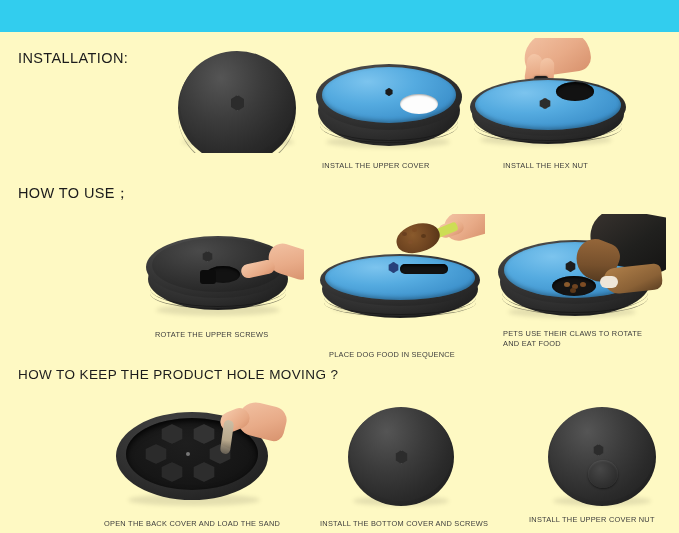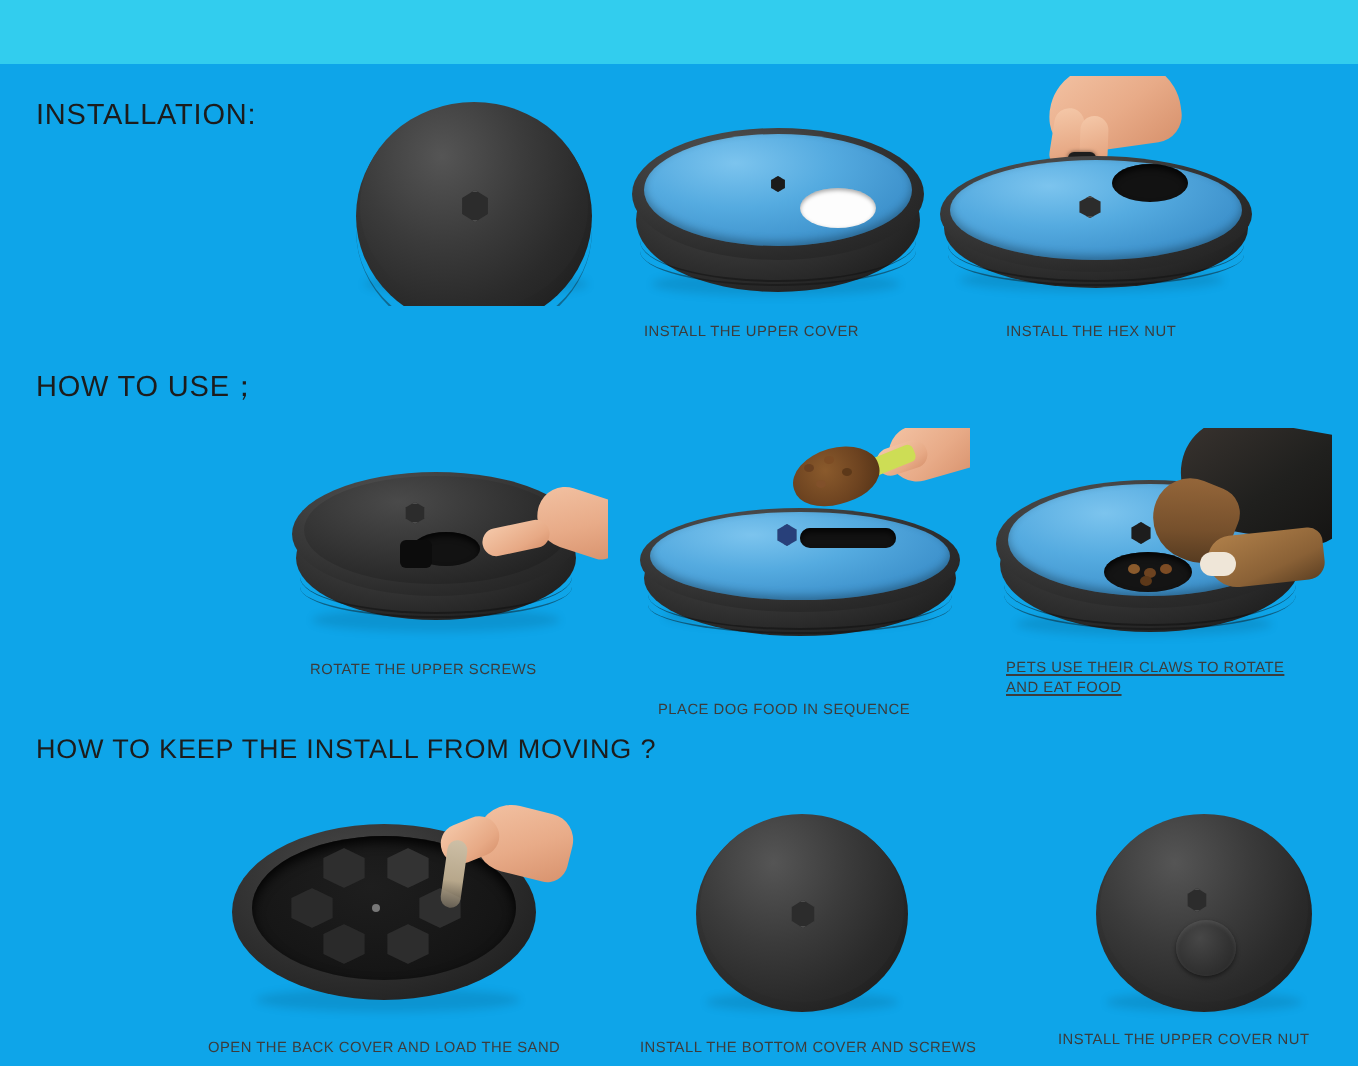--- a/index.html
+++ b/index.html
@@ -12,21 +12,21 @@
     height: 533px;
     position: relative;
     overflow: hidden;
     font-family: "Liberation Sans", sans-serif;
     color: #1a1a1a;
     -webkit-font-smoothing: antialiased;
   }
   .page {
     position: absolute;
     inset: 0;
-    background: #0ea5e9;
+    background: #fef9c3;
   }
   .header-bar {
     position: absolute;
     left: 0;
     top: 0;
     width: 679px;
     height: 32px;
     background: #32cdee;
   }
   .section-title {
@@ -237,24 +237,24 @@
 
     <div style="position:absolute; left:96px; top:-2px; width:86px; height:56px; border-radius:40px 20px 26px 44px;
                 background:linear-gradient(135deg, #3a3430 0%, #20201e 55%, #141312 100%); transform:rotate(10deg);"></div>
     <div style="position:absolute; left:82px; top:26px; width:42px; height:40px; border-radius:22px 16px 20px 26px;
                 background:linear-gradient(160deg, #9a6a3c 0%, #76502c 60%, #4d351d 100%); transform:rotate(22deg);"></div>
     <div style="position:absolute; left:110px; top:52px; width:58px; height:26px; border-radius:16px 10px 12px 20px;
                 background:linear-gradient(160deg, #b0804a 0%, #8a6136 65%, #5c3f22 100%); transform:rotate(-6deg);"></div>
     <div style="position:absolute; left:106px; top:62px; width:18px; height:12px; border-radius:8px; background:#efe6d8;"></div>
   </div>
 
-  <div class="caption" style="left:503px; top:329px; width:170px;text-decoration:underline;">PETS USE THEIR CLAWS TO ROTATE
+  <div class="caption" style="left:503px; top:329px; width:170px;">PETS USE THEIR CLAWS TO ROTATE
 AND EAT FOOD</div>
 
-  <div class="section-title" id="title-keepmoving">HOW TO KEEP THE INSTALL FROM MOVING ?</div>
+  <div class="section-title" id="title-keepmoving">HOW TO KEEP THE PRODUCT HOLE MOVING ?</div>
 
   <div class="figure" style="left:108px; top:398px; width:186px; height:116px;">
     <div class="shadow-ellipse" style="left:20px; top:96px; width:132px; height:12px;"></div>
 
     <div style="position:absolute; left:8px; top:14px; width:152px; height:88px; border-radius:50%;
                 background:radial-gradient(ellipse at 40% 30%, #4b4b4b 0%, #353535 40%, #252525 72%, #171717 100%);"></div>
     <div style="position:absolute; left:18px; top:20px; width:132px; height:72px; border-radius:50%;
                 background:radial-gradient(ellipse at 45% 35%, #1e1e1e 0%, #161616 60%, #0e0e0e 100%);
                 box-shadow:inset 0 3px 6px rgba(0,0,0,.9);"></div>
 

